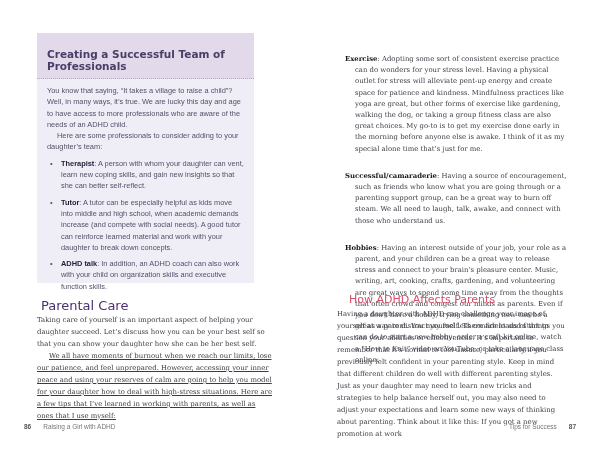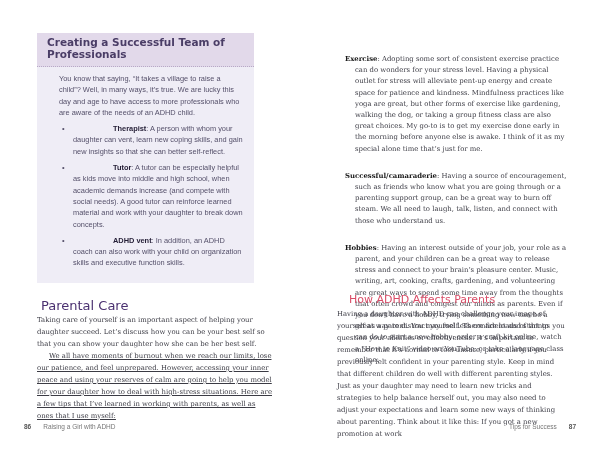--- a/index.html
+++ b/index.html
@@ -9,37 +9,37 @@
     .page { position: absolute; top: 0; height: 450px; }
     .page-left { left: 0; width: 300px; }
     .page-right { left: 300px; width: 300px; }
 
     
     .box {
       position: absolute; left: 37px; top: 33px; width: 217px; height: 250px;
       background: #efedf6;
     }
     .box-head {
-      background: #e2d9ea; padding: 4px 8px 6px 10px;
+      background: #e2d9ea; padding: 16px 8px 6px 10px;
       border-bottom: 1px dotted #b7a9c6;
     }
     .box-title {
       font-family: "DejaVu Sans", sans-serif; font-weight: bold; font-size: 10.5px;
       line-height: 11.5px; color: #4a3d66; margin: 0;
     }
     .box-body {
-      padding: 6px 10px 0 22px;
+      padding: 6px 10px 0 10px;
       font-family: "Liberation Sans", sans-serif; font-size: 7.4px; line-height: 11.3px; color: #55506a;
     }
     .box-body p { margin: 0; }
     .box-body p.indent { text-indent: 10px; }
     .box-body ul { margin: 5px 0 0 0; padding: 0; list-style: none; }
     .box-body li { position: relative; padding-left: 14px; margin-bottom: 5px; }
     .box-body li .bullet { position: absolute; left: 3px; top: 0; }
-    .box-body li b { color: #231d35; margin-left: 40px; }
+    .box-body li b { color: #231d35; }
 
     
     .section-title {
       font-family: "DejaVu Sans", sans-serif; font-weight: normal; font-size: 13px;
       margin: 4px; position: absolute;
     }
     .title-parental { left: 37px; top: 294px; color: #4a3070; }
     .body-text {
       font-family: "DejaVu Serif", serif; font-size: 6.9px; line-height: 12px; color: #3b3b44;
       position: absolute;
@@ -70,52 +70,53 @@
 </head>
 <body>
 
 <div class="page page-left">
   <div class="box">
     <div class="box-head">
       <h3 class="box-title">Creating a Successful Team of Professionals</h3>
     </div>
     <div class="box-body">
       <p>You know that saying, “It takes a village to raise a child”? Well, in many ways, it’s true. We are lucky this day and age to have access to more professionals who are aware of the needs of an ADHD child.</p>
+      <p class="indent">Here are some professionals to consider adding to your daughter’s team:</p>
       <ul>
         <li>
           <span class="bullet">•</span>
           <b>Therapist</b><span>: A person with whom your daughter can vent, learn new coping skills, and gain new insights so that she can better self-reflect.</span>
         </li>
         <li>
           <span class="bullet">•</span>
           <b>Tutor</b><span>: A tutor can be especially helpful as kids move into middle and high school, when academic demands increase (and compete with social needs). A good tutor can reinforce learned material and work with your daughter to break down concepts.</span>
         </li>
         <li>
           <span class="bullet">•</span>
-          <b>ADHD vent</b><span>: In addition, an ADHD coach can also work with your child on organization skills and executive function skills.</span>
+          <b>ADHD talk</b><span>: In addition, an ADHD coach can also work with your child on organization skills and executive function skills.</span>
         </li>
       </ul>
     </div>
   </div>
 
   <h2 class="section-title title-parental">Parental Care</h2>
   <div class="body-text left-body">
     <p>Taking care of yourself is an important aspect of helping your daughter succeed. Let’s discuss how you can be your best self so that you can show your daughter how she can be her best self.</p>
     <p class="indent">We all have moments of burnout when we reach our limits, lose our patience, and feel unprepared. However, accessing your inner peace and using your reserves of calm are going to help you model for your daughter how to deal with high-stress situations. Here are a few tips that I’ve learned in working with parents, as well as ones that I use myself:</p>
   </div>
 
   <div class="folio folio-left">
     <span class="num">86</span><span>Raising a Girl with ADHD</span>
   </div>
 </div>
 
 <div class="page page-right">
   <div class="tips">
     <p class="tip"><b>Exercise</b><span>: Adopting some sort of consistent exercise practice can do wonders for your stress level. Having a physical outlet for stress will alleviate pent-up energy and create space for patience and kindness. Mindfulness practices like yoga are great, but other forms of exercise like gardening, walking the dog, or taking a group fitness class are also great choices. My go-to is to get my exercise done early in the morning before anyone else is awake. I think of it as my special alone time that’s just for me.</span></p>
-    <p class="tip"><b>Successful/camaraderie</b><span>: Having a source of encouragement, such as friends who know what you are going through or a parenting support group, can be a great way to burn off steam. We all need to laugh, talk, listen, and connect with those who understand us.</span></p>
+    <p class="tip"><b>Successful/camaraderie</b><span>: Having a source of encouragement, such as friends who know what you are going through or a parenting support group, can be a great way to burn off steam. We all need to laugh, talk, awake, and connect with those who understand us.</span></p>
     <p class="tip"><b>Hobbies</b><span>: Having an interest outside of your job, your role as a parent, and your children can be a great way to release stress and connect to your brain’s pleasure center. Music, writing, art, cooking, crafts, gardening, and volunteering are great ways to spend some time away from the thoughts that often crowd and congest our minds as parents. Even if you don’t have a hobby, trying something new can be a great way to distract yourself. There are loads of things you can do to start a new hobby: order a craft kit online, watch a “How to Knit” video on YouTube, or take a language class online.</span></p>
   </div>
 
   <h2 class="section-title title-adhd">How ADHD Affects Parents</h2>
   <div class="body-text right-body">
     <p>Having a daughter with ADHD can challenge your image of yourself as a parent. You may feel less confident and start to question your abilities or effectiveness. It’s important to remember that it’s normal to feel unsure, particularly if you previously felt confident in your parenting style. Keep in mind that different children do well with different parenting styles. Just as your daughter may need to learn new tricks and strategies to help balance herself out, you may also need to adjust your expectations and learn some new ways of thinking about parenting. Think about it like this: If you got a new promotion at work</p>
   </div>
 
   <div class="folio folio-right">
     <span>Tips for Success</span><span class="num">87</span>

